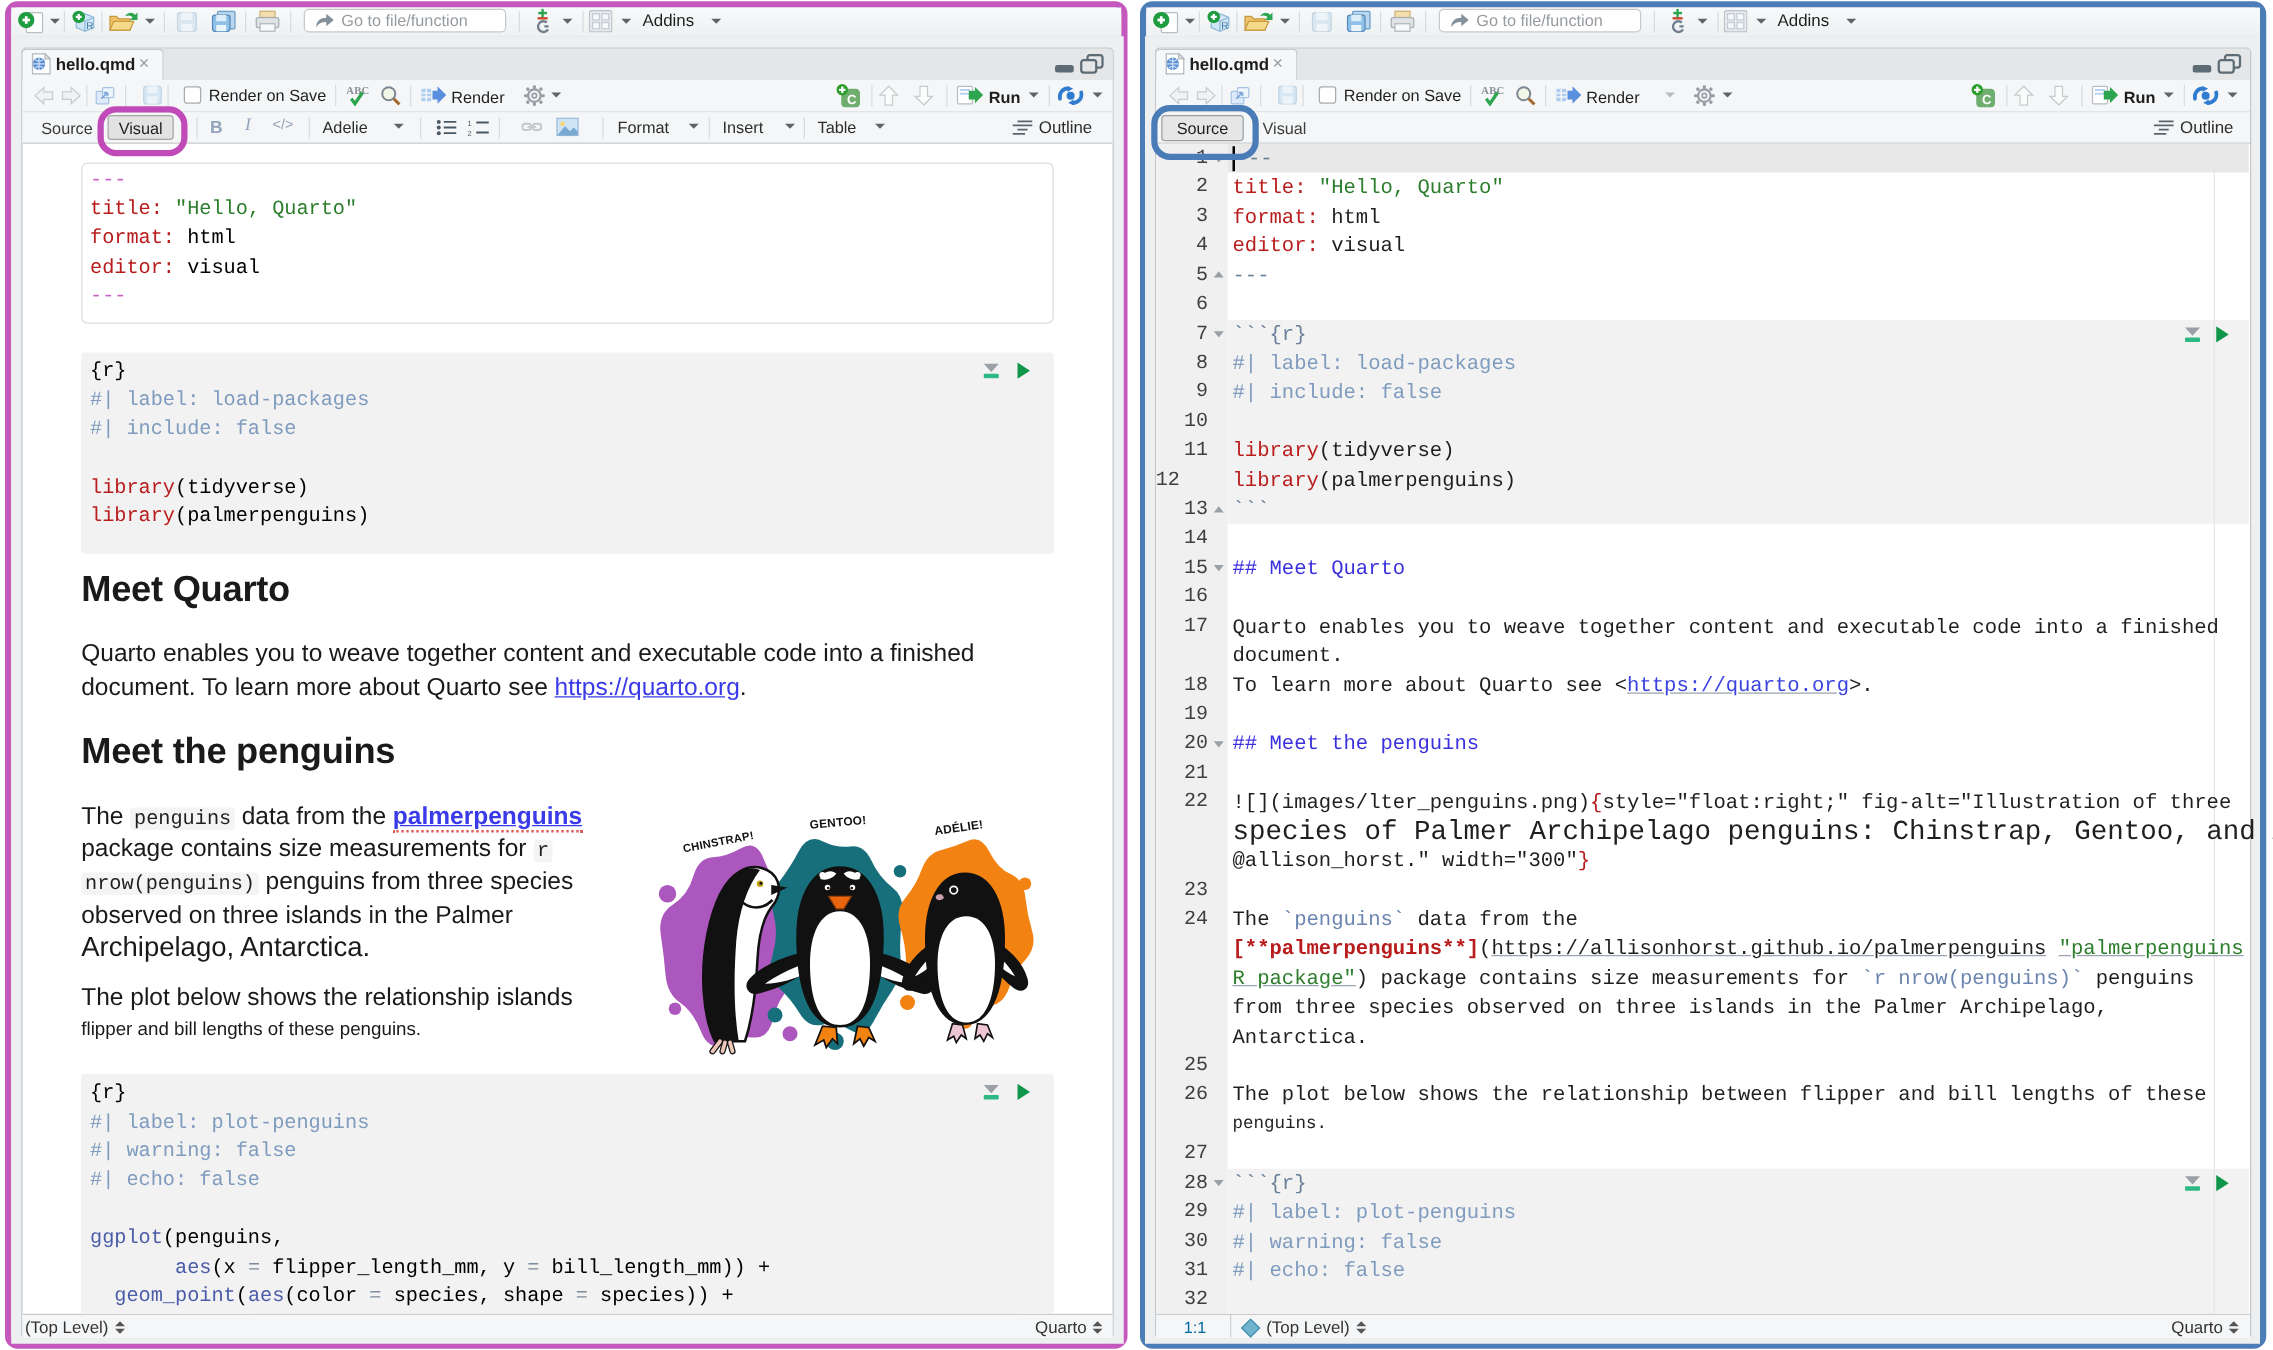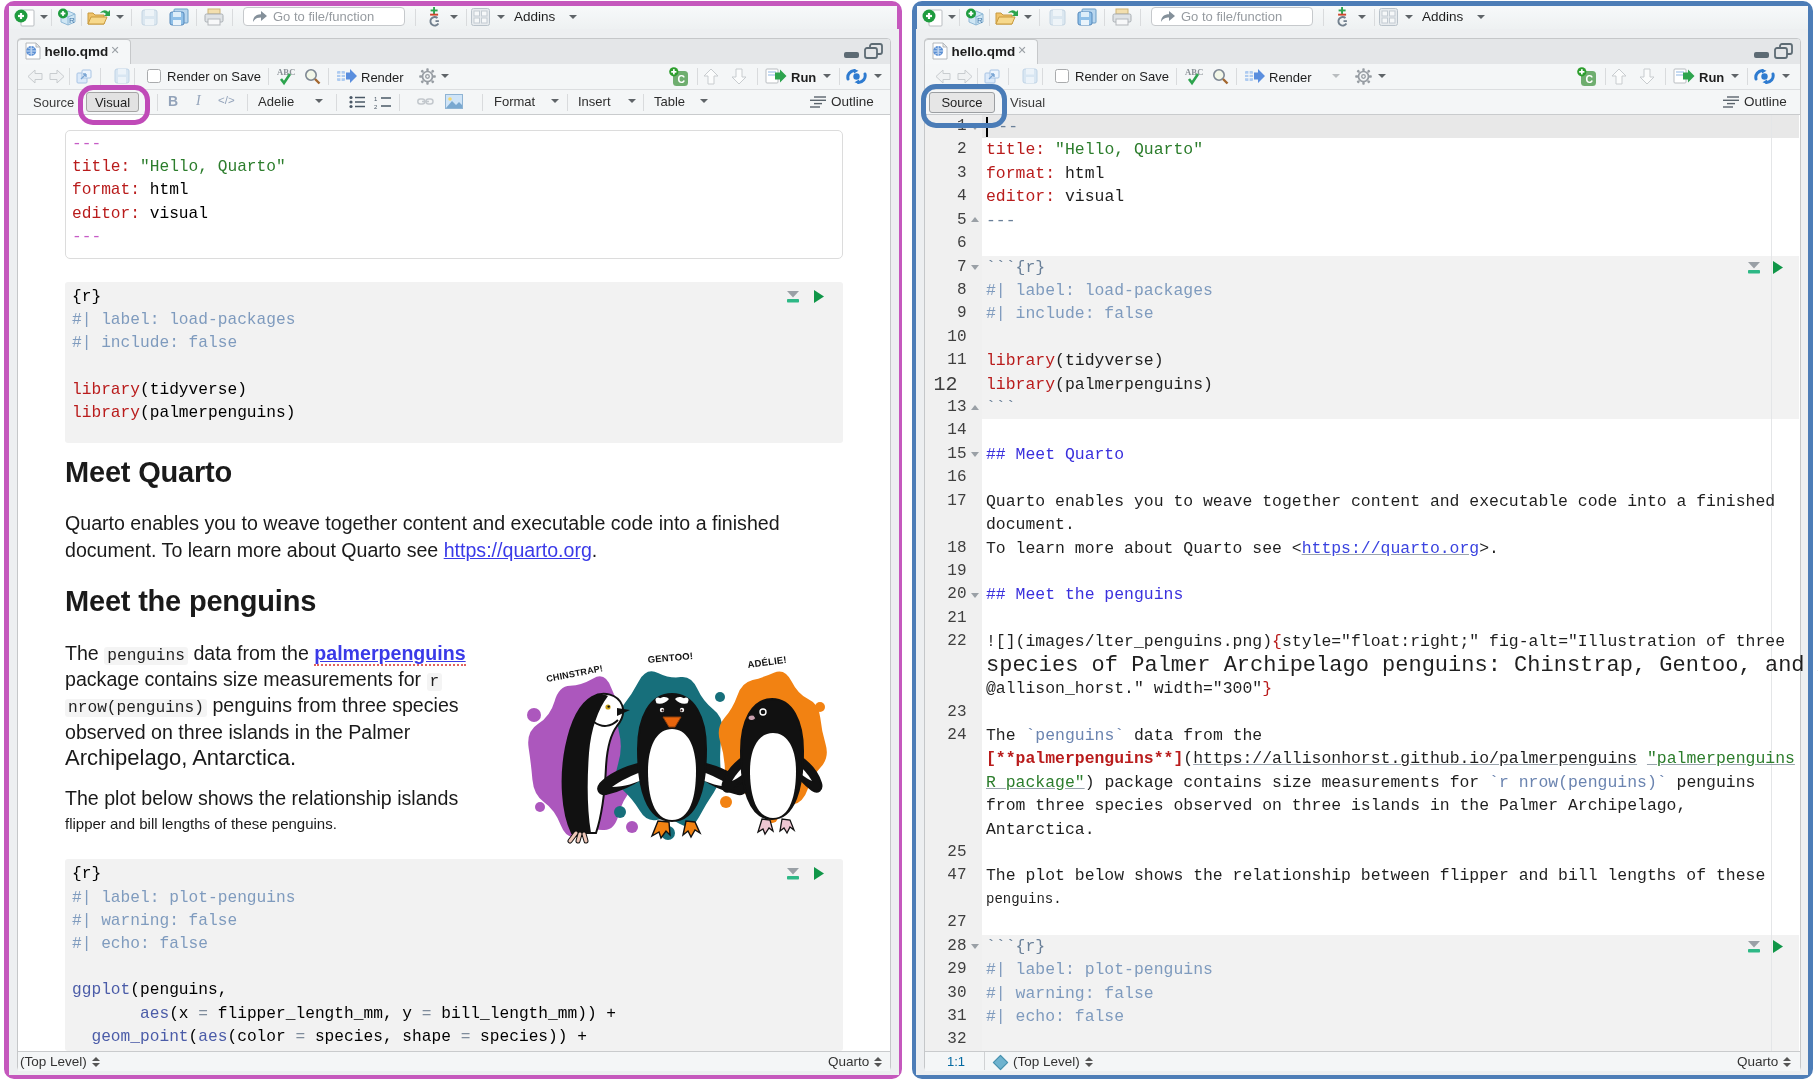--- a/index.html
+++ b/index.html
@@ -502,21 +502,21 @@
     <div class="mono" style="position:absolute;left:924.5px;top:255.52px;width:42px;text-align:right;font-size:16px;line-height:23.42px;color:#3f3f3f">7</div>
     <div style="position:absolute;left:970.5px;top:265.02px;width:0;height:0;border-left:4.5px solid transparent;border-right:4.5px solid transparent;border-top:5px solid #9aa0a6"></div>
     <div class="mono" style="position:absolute;left:986px;top:255.52px;font-size:16.45px;line-height:23.42px;color:#1f1f1f"><span class="q">```{r}</span></div>
     <div class="mono" style="position:absolute;left:924.5px;top:278.94px;width:42px;text-align:right;font-size:16px;line-height:23.42px;color:#3f3f3f">8</div>
     <div class="mono" style="position:absolute;left:986px;top:278.94px;font-size:16.45px;line-height:23.42px;color:#1f1f1f"><span class="c">#| label: load-packages</span></div>
     <div class="mono" style="position:absolute;left:924.5px;top:302.36px;width:42px;text-align:right;font-size:16px;line-height:23.42px;color:#3f3f3f">9</div>
     <div class="mono" style="position:absolute;left:986px;top:302.36px;font-size:16.45px;line-height:23.42px;color:#1f1f1f"><span class="c">#| include: false</span></div>
     <div class="mono" style="position:absolute;left:924.5px;top:325.78000000000003px;width:42px;text-align:right;font-size:16px;line-height:23.42px;color:#3f3f3f">10</div>
     <div class="mono" style="position:absolute;left:924.5px;top:349.20000000000005px;width:42px;text-align:right;font-size:16px;line-height:23.42px;color:#3f3f3f">11</div>
     <div class="mono" style="position:absolute;left:986px;top:349.20000000000005px;font-size:16.45px;line-height:23.42px;color:#1f1f1f"><span class="k">library</span>(tidyverse)</div>
-    <div class="mono" style="position:absolute;left:924.5px;top:372.62px;width:42px;text-align:center;font-size:20px;line-height:23.42px;color:#3f3f3f">12</div>
+    <div class="mono" style="position:absolute;left:924.5px;top:372.62px;width:42px;text-align:left;font-size:16px;line-height:23.42px;color:#3f3f3f">12</div>
     <div class="mono" style="position:absolute;left:986px;top:372.62px;font-size:16.45px;line-height:23.42px;color:#1f1f1f"><span class="k">library</span>(palmerpenguins)</div>
     <div class="mono" style="position:absolute;left:924.5px;top:396.04px;width:42px;text-align:right;font-size:16px;line-height:23.42px;color:#3f3f3f">13</div>
     <div style="position:absolute;left:970.5px;top:404.54px;width:0;height:0;border-left:4.5px solid transparent;border-right:4.5px solid transparent;border-bottom:5px solid #9aa0a6"></div>
     <div class="mono" style="position:absolute;left:986px;top:396.04px;font-size:16.45px;line-height:23.42px;color:#1f1f1f"><span class="q">```</span></div>
     <div class="mono" style="position:absolute;left:924.5px;top:419.46000000000004px;width:42px;text-align:right;font-size:16px;line-height:23.42px;color:#3f3f3f">14</div>
     <div class="mono" style="position:absolute;left:924.5px;top:442.88px;width:42px;text-align:right;font-size:16px;line-height:23.42px;color:#3f3f3f">15</div>
     <div style="position:absolute;left:970.5px;top:452.38px;width:0;height:0;border-left:4.5px solid transparent;border-right:4.5px solid transparent;border-top:5px solid #9aa0a6"></div>
     <div class="mono" style="position:absolute;left:986px;top:442.88px;font-size:16.45px;line-height:23.42px;color:#1f1f1f"><span class="hd">## Meet Quarto</span></div>
     <div class="mono" style="position:absolute;left:924.5px;top:466.3px;width:42px;text-align:right;font-size:16px;line-height:23.42px;color:#3f3f3f">16</div>
     <div class="mono" style="position:absolute;left:924.5px;top:489.72px;width:42px;text-align:right;font-size:16px;line-height:23.42px;color:#3f3f3f">17</div>
@@ -534,21 +534,21 @@
     <div class="mono" style="position:absolute;left:986px;top:653.6600000000001px;font-size:22px;line-height:23.42px;color:#1f1f1f">species of Palmer Archipelago penguins: Chinstrap, Gentoo, and Adelie. Artwork by</div>
     <div class="mono" style="position:absolute;left:986px;top:677.08px;font-size:16.45px;line-height:23.42px;color:#1f1f1f">@allison_horst." width="300"<span class="k">}</span></div>
     <div class="mono" style="position:absolute;left:924.5px;top:700.5px;width:42px;text-align:right;font-size:16px;line-height:23.42px;color:#3f3f3f">23</div>
     <div class="mono" style="position:absolute;left:924.5px;top:723.9200000000001px;width:42px;text-align:right;font-size:16px;line-height:23.42px;color:#3f3f3f">24</div>
     <div class="mono" style="position:absolute;left:986px;top:723.9200000000001px;font-size:16.45px;line-height:23.42px;color:#1f1f1f">The <span class="t">`penguins`</span> data from the</div>
     <div class="mono" style="position:absolute;left:986px;top:747.34px;font-size:16.45px;line-height:23.42px;color:#1f1f1f"><span class="k" style="font-weight:bold">[**palmerpenguins**]</span>(<span class="u">https://allisonhorst.github.io/palmerpenguins</span> <span class="s u">"palmerpenguins</span></div>
     <div class="mono" style="position:absolute;left:986px;top:770.76px;font-size:16.45px;line-height:23.42px;color:#1f1f1f"><span class="s u">R package"</span>) package contains size measurements for <span class="t">`r nrow(penguins)`</span> penguins</div>
     <div class="mono" style="position:absolute;left:986px;top:794.1800000000001px;font-size:16.45px;line-height:23.42px;color:#1f1f1f">from three species observed on three islands in the Palmer Archipelago,</div>
     <div class="mono" style="position:absolute;left:986px;top:817.6px;font-size:16.45px;line-height:23.42px;color:#1f1f1f">Antarctica.</div>
     <div class="mono" style="position:absolute;left:924.5px;top:841.0200000000001px;width:42px;text-align:right;font-size:16px;line-height:23.42px;color:#3f3f3f">25</div>
-    <div class="mono" style="position:absolute;left:924.5px;top:864.44px;width:42px;text-align:right;font-size:16px;line-height:23.42px;color:#3f3f3f">47</div>
+    <div class="mono" style="position:absolute;left:924.5px;top:864.44px;width:42px;text-align:right;font-size:16px;line-height:23.42px;color:#3f3f3f">26</div>
     <div class="mono" style="position:absolute;left:986px;top:864.44px;font-size:16.45px;line-height:23.42px;color:#1f1f1f">The plot below shows the relationship between flipper and bill lengths of these</div>
     <div class="mono" style="position:absolute;left:986px;top:887.86px;font-size:14px;line-height:23.42px;color:#1f1f1f">penguins.</div>
     <div class="mono" style="position:absolute;left:924.5px;top:911.2800000000001px;width:42px;text-align:right;font-size:16px;line-height:23.42px;color:#3f3f3f">27</div>
     <div class="mono" style="position:absolute;left:924.5px;top:934.7px;width:42px;text-align:right;font-size:16px;line-height:23.42px;color:#3f3f3f">28</div>
     <div style="position:absolute;left:970.5px;top:944.2px;width:0;height:0;border-left:4.5px solid transparent;border-right:4.5px solid transparent;border-top:5px solid #9aa0a6"></div>
     <div class="mono" style="position:absolute;left:986px;top:934.7px;font-size:16.45px;line-height:23.42px;color:#1f1f1f"><span class="q">```{r}</span></div>
     <div class="mono" style="position:absolute;left:924.5px;top:958.1200000000001px;width:42px;text-align:right;font-size:16px;line-height:23.42px;color:#3f3f3f">29</div>
     <div class="mono" style="position:absolute;left:986px;top:958.1200000000001px;font-size:16.45px;line-height:23.42px;color:#1f1f1f"><span class="c">#| label: plot-penguins</span></div>
     <div class="mono" style="position:absolute;left:924.5px;top:981.5400000000001px;width:42px;text-align:right;font-size:16px;line-height:23.42px;color:#3f3f3f">30</div>
     <div class="mono" style="position:absolute;left:986px;top:981.5400000000001px;font-size:16.45px;line-height:23.42px;color:#1f1f1f"><span class="c">#| warning: false</span></div>

